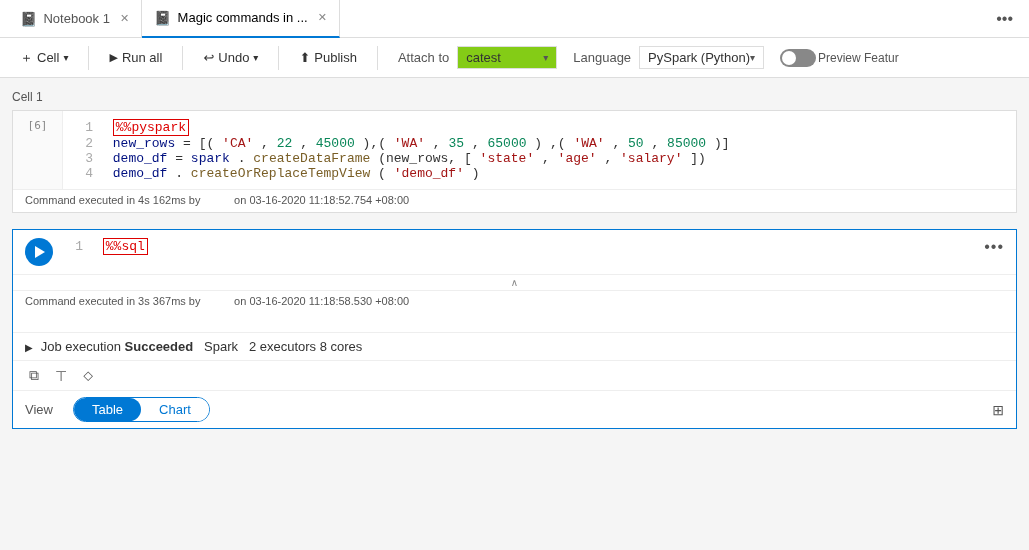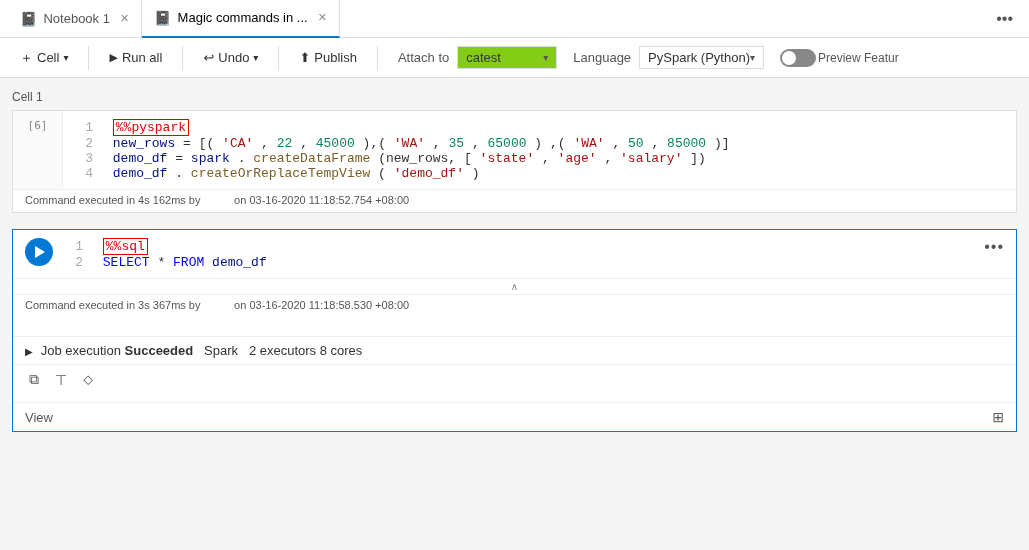--- a/index.html
+++ b/index.html
@@ -116,21 +116,21 @@
     .job-text strong { font-weight: 600; }
     .job-links { margin-left: auto; display: flex; gap: 16px; }
     .job-link { color: #0078d4; text-decoration: none; font-size: 13px; cursor: pointer; }
 
     .actions-bar {
       display: flex; align-items: center; padding: 4px 12px; border-top: 1px solid #eee; gap: 8px;
     }
     .action-icon { color: #555; cursor: pointer; font-size: 14px; padding: 2px 4px; }
 
     .view-bar {
-      display: flex; align-items: center; padding: 6px 12px; border-top: 1px solid #eee; gap: 20px; margin-top: 8px;
+      display: flex; align-items: center; padding: 6px 12px; border-top: 1px solid #eee; gap: 20px;
     }
     .view-label { font-size: 13px; color: #555; }
     .view-tabs { display: flex; border: 1px solid #0078d4; border-radius: 14px; overflow: hidden; }
     .view-tab {
       padding: 4px 18px; font-size: 13px; cursor: pointer; color: #0078d4; background: #fff;
     }
     .view-tab.active { background: #0078d4; color: #fff; border-radius: 12px; }
     .view-right { margin-left: auto; }
     .grid-icon { color: #555; font-size: 14px; cursor: pointer; }
 
@@ -272,30 +272,20 @@
 
     <div style="display:flex; align-items:flex-start; padding: 8px 12px;">
       <button class="run-btn" style="margin-right:12px; flex-shrink:0;"></button>
       <div class="cell2-code" style="flex:1;">
 
         <div>
           <span class="line-nums">1</span>
           <span class="magic-sql">%%sql</span>
         </div>
 
-        <div>
-          <span class="line-nums">2</span>
-          <span class="sql-kw">SELECT</span>
-          <span> </span>
-          <span class="sql-star">*</span>
-          <span> </span>
-          <span class="sql-kw">FROM</span>
-          <span> </span>
-          <span class="sql-table">demo_df</span>
-        </div>
       </div>
       <span class="cell2-more">•••</span>
     </div>
 
     <div class="cell2-collapse">
       <span>∧</span>
     </div>
 
     <div class="cell2-status">
       <span>Command executed in 3s 367ms by</span>
@@ -316,20 +306,24 @@
     </div>
 
     <div class="actions-bar">
       <span class="action-icon">⧉</span>
       <span class="action-icon">⊤</span>
       <span class="action-icon">⬦</span>
     </div>
 
     <div class="view-bar">
       <span class="view-label">View</span>
+      <div class="view-tabs">
+        <div class="view-tab active">Table</div>
+        <div class="view-tab">Chart</div>
+      </div>
       <div class="view-right">
         <span class="grid-icon">⊞</span>
       </div>
     </div>
 
   </div>
 
 </div>
 
 </body></html>

